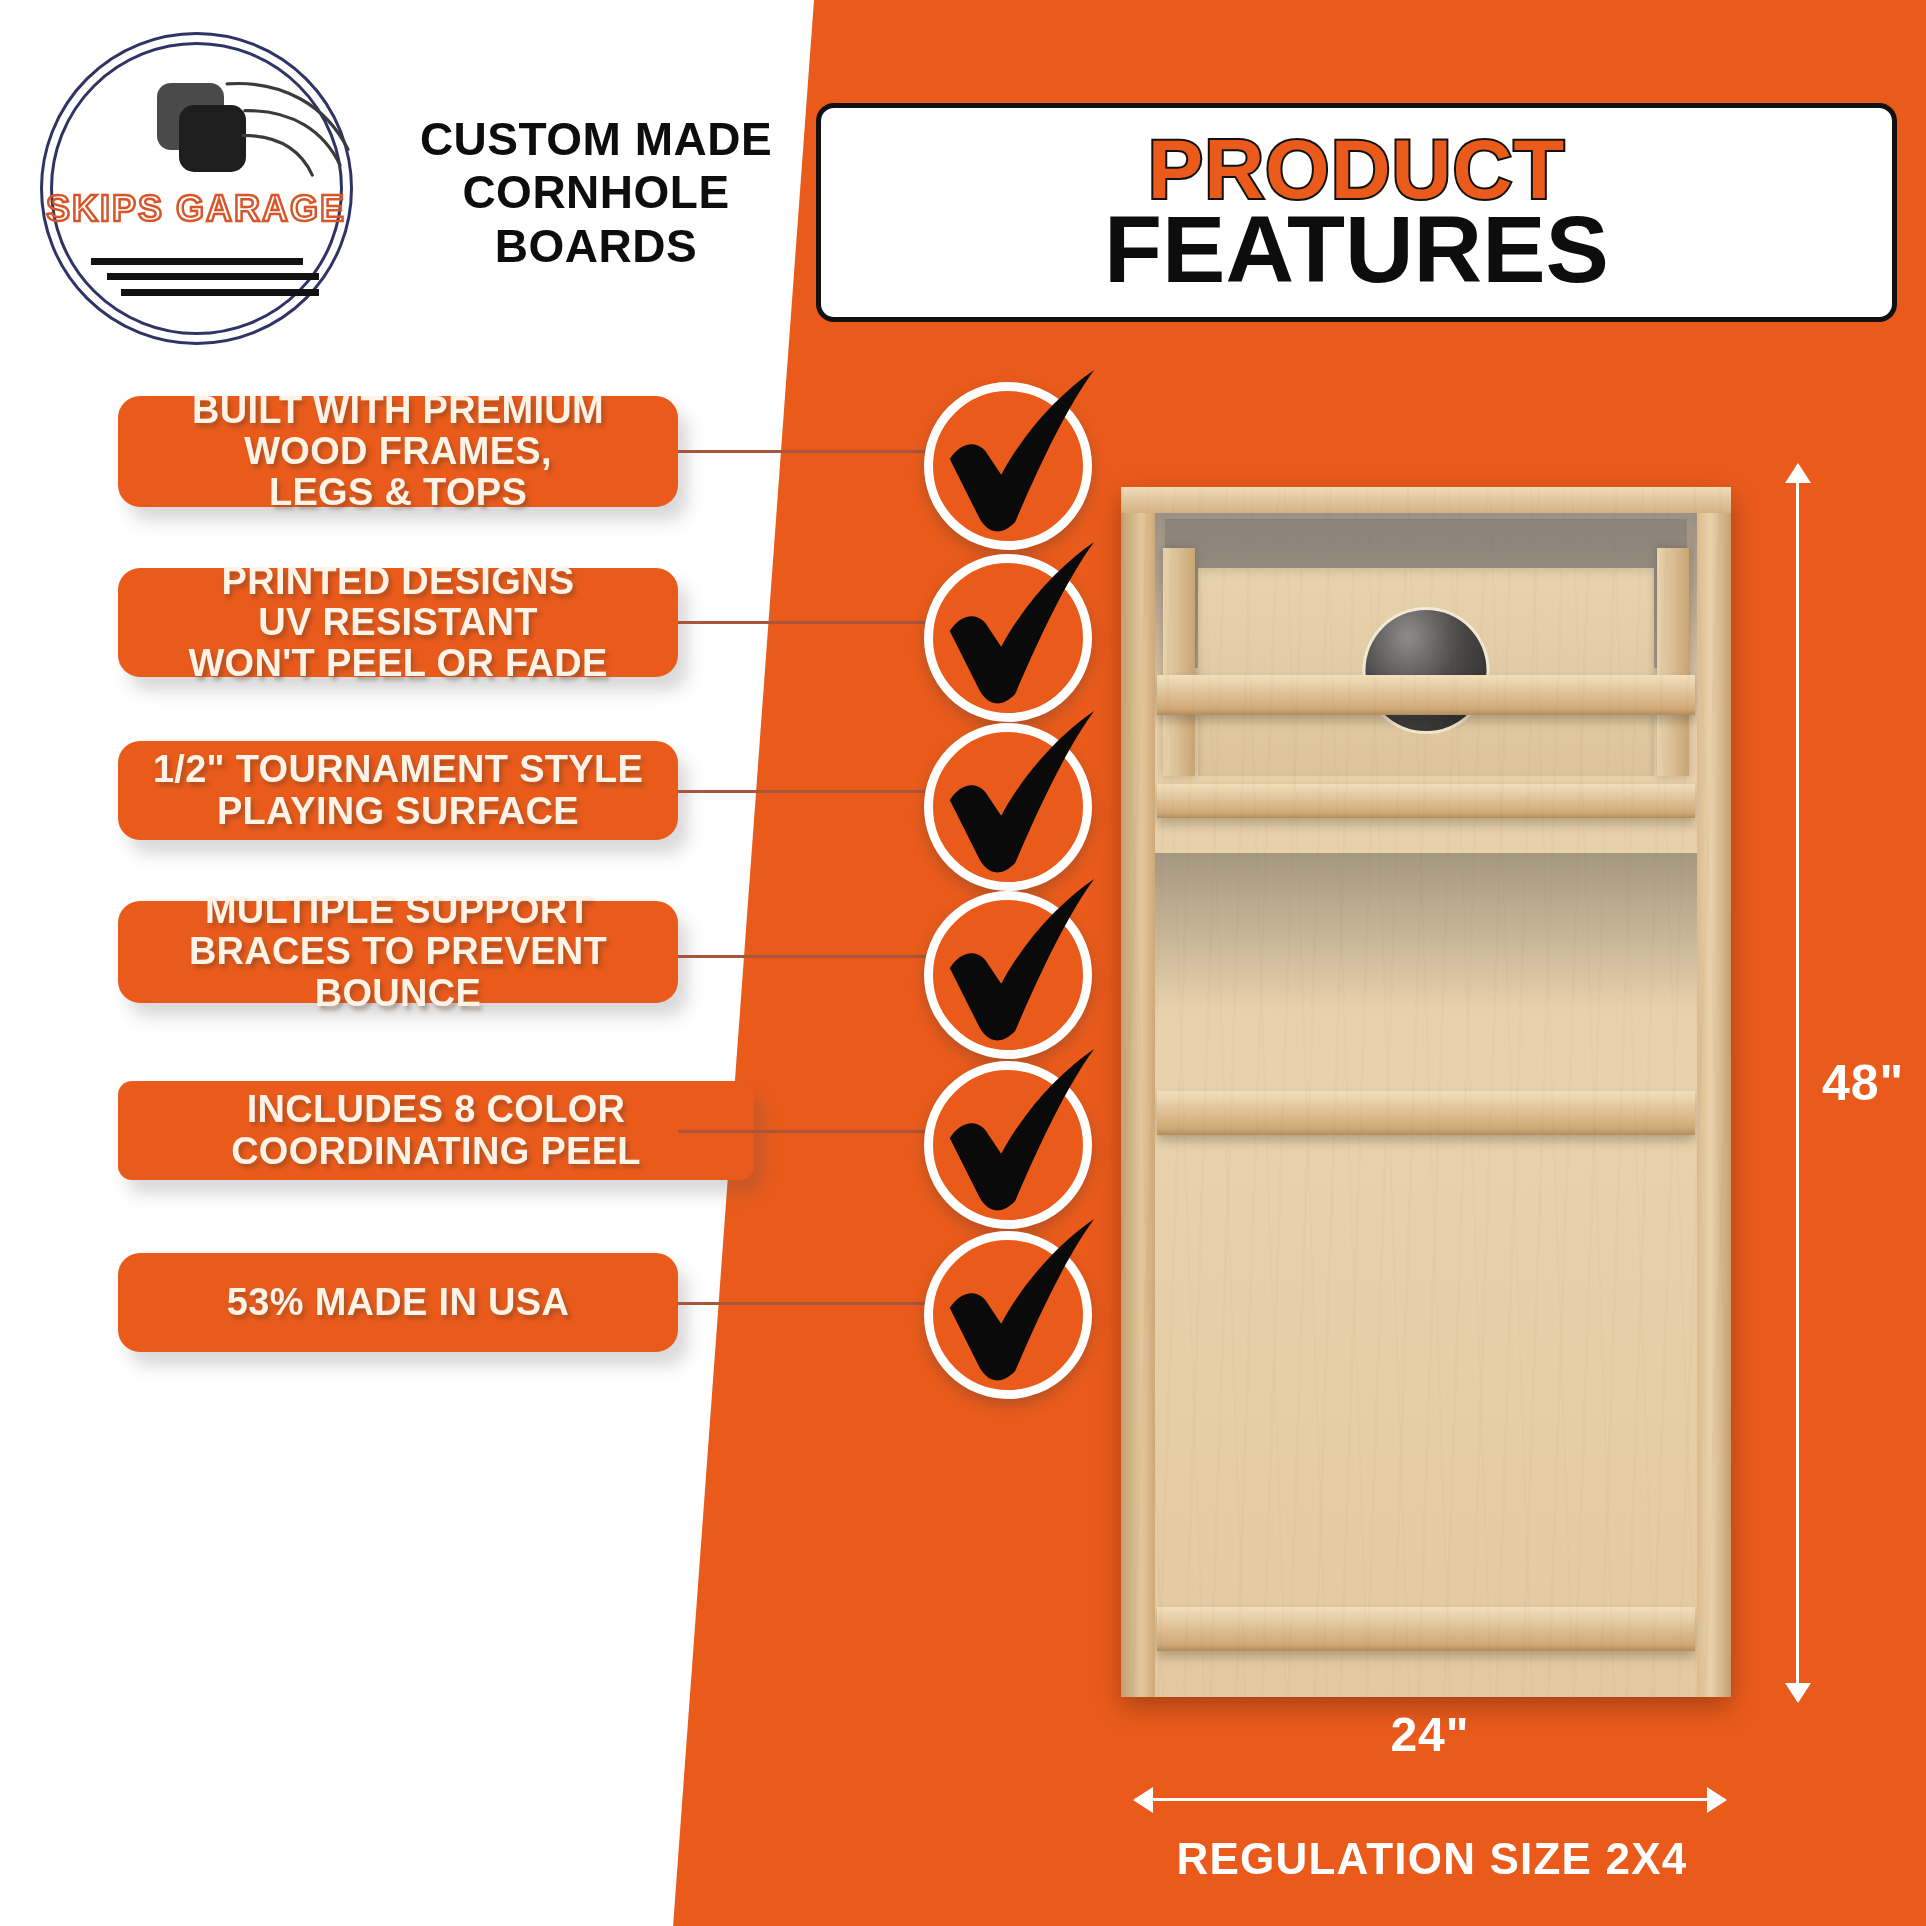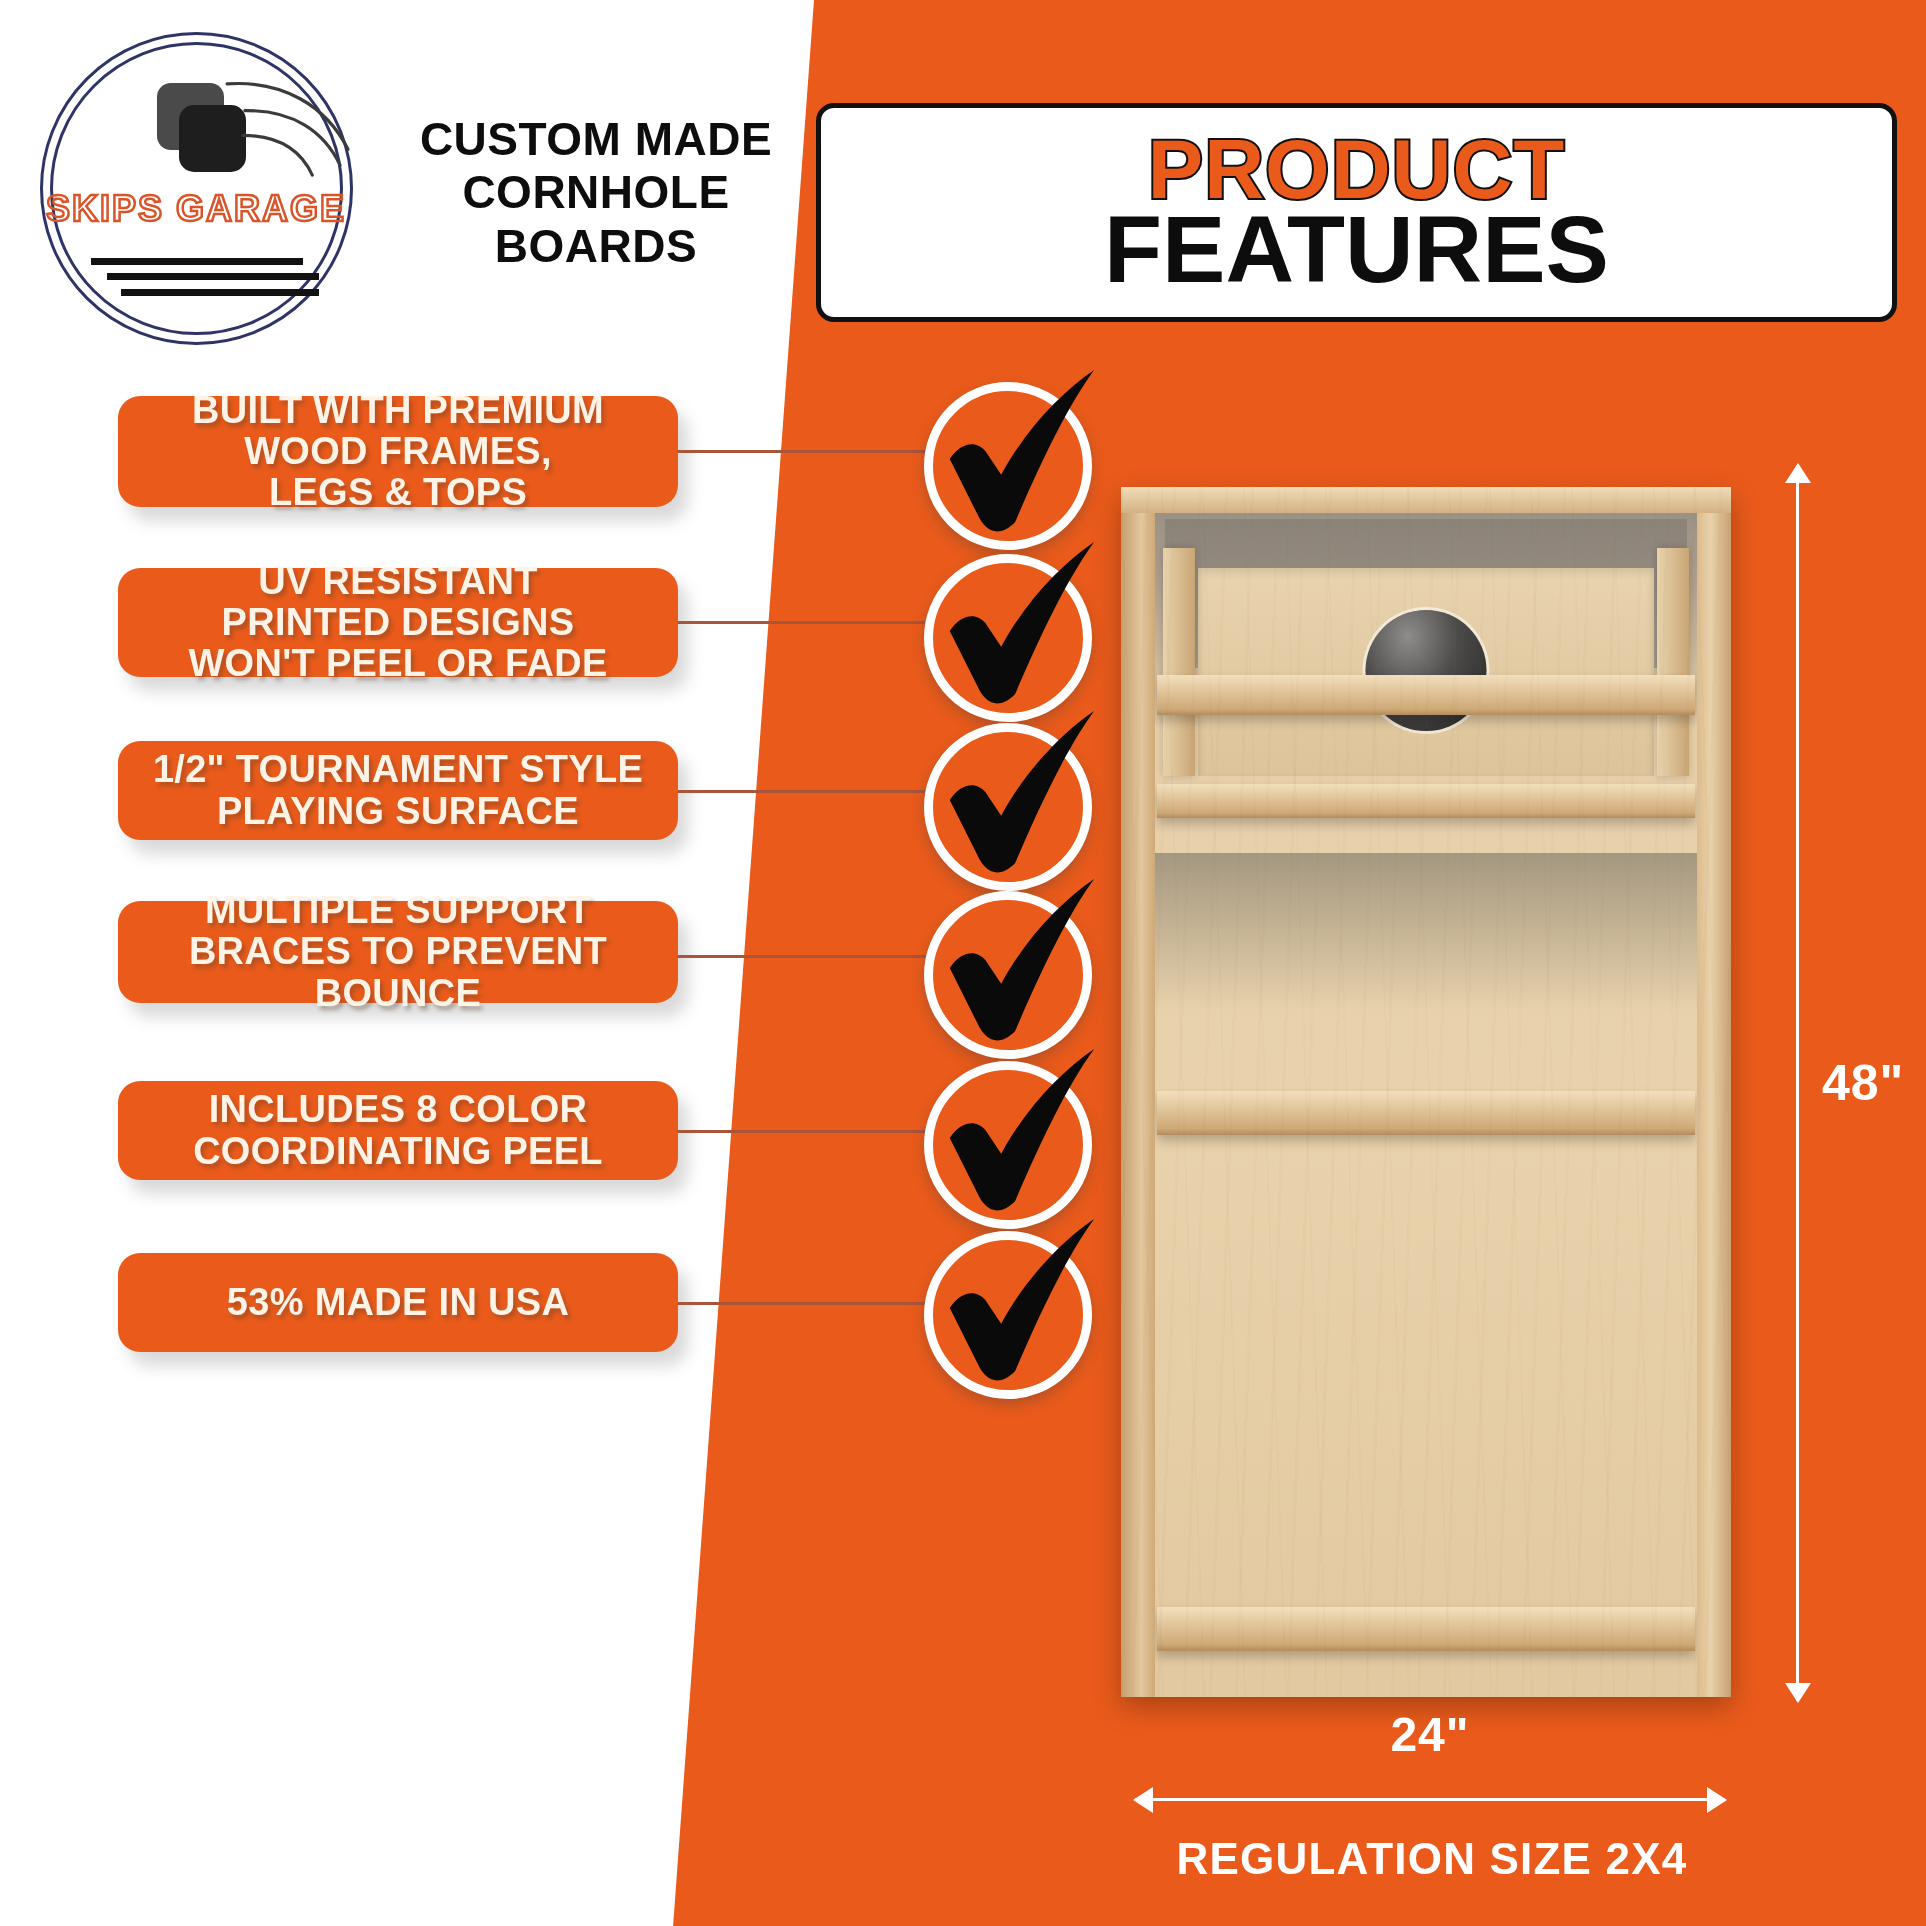--- a/index.html
+++ b/index.html
@@ -246,22 +246,22 @@
         <div class="disc"></div>
         <svg viewBox="0 0 182 190">
           <path d="M22 96 C32 80 48 76 58 88 L74 112 C100 64 136 28 168 6 C140 44 112 104 88 160 C72 176 58 170 50 152 Z" fill="#0a0a0a"></path>
         </svg>
       </div>
     </div>
     <div class="feature-row" style="top: 568px;">
       <div class="connector" style="left: 663px; top: 53px; width: 267px;"></div>
       <div class="pill" style="width: 560px; height: 109px;">
         <div class="pill-text">
+          <div>PRINTED DESIGNS</div>
           <div>UV RESISTANT</div>
-          <div>PRINTED DESIGNS</div>
           <div>WON'T PEEL OR FADE</div>
         </div>
       </div>
       <div class="check-circle" style="left: 909px; top: -14px;">
         <div class="disc"></div>
         <svg viewBox="0 0 182 190">
           <path d="M22 96 C32 80 48 76 58 88 L74 112 C100 64 136 28 168 6 C140 44 112 104 88 160 C72 176 58 170 50 152 Z" fill="#0a0a0a"></path>
         </svg>
       </div>
     </div>
@@ -291,21 +291,21 @@
       </div>
       <div class="check-circle" style="left: 909px; top: -10px;">
         <div class="disc"></div>
         <svg viewBox="0 0 182 190">
           <path d="M22 96 C32 80 48 76 58 88 L74 112 C100 64 136 28 168 6 C140 44 112 104 88 160 C72 176 58 170 50 152 Z" fill="#0a0a0a"></path>
         </svg>
       </div>
     </div>
     <div class="feature-row" style="top: 1081px;">
       <div class="connector" style="left: 663px; top: 49px; width: 267px;"></div>
-      <div class="pill" style="width: 560px; height: 99px;">
+      <div class="pill" style="width: 636px; height: 99px; border-radius: 14px;">
         <div class="pill-text">
           <div>INCLUDES 8 COLOR</div>
           <div>COORDINATING PEEL</div>
         </div>
       </div>
       <div class="check-circle" style="left: 909px; top: -20px;">
         <div class="disc"></div>
         <svg viewBox="0 0 182 190">
           <path d="M22 96 C32 80 48 76 58 88 L74 112 C100 64 136 28 168 6 C140 44 112 104 88 160 C72 176 58 170 50 152 Z" fill="#0a0a0a"></path>
         </svg>

